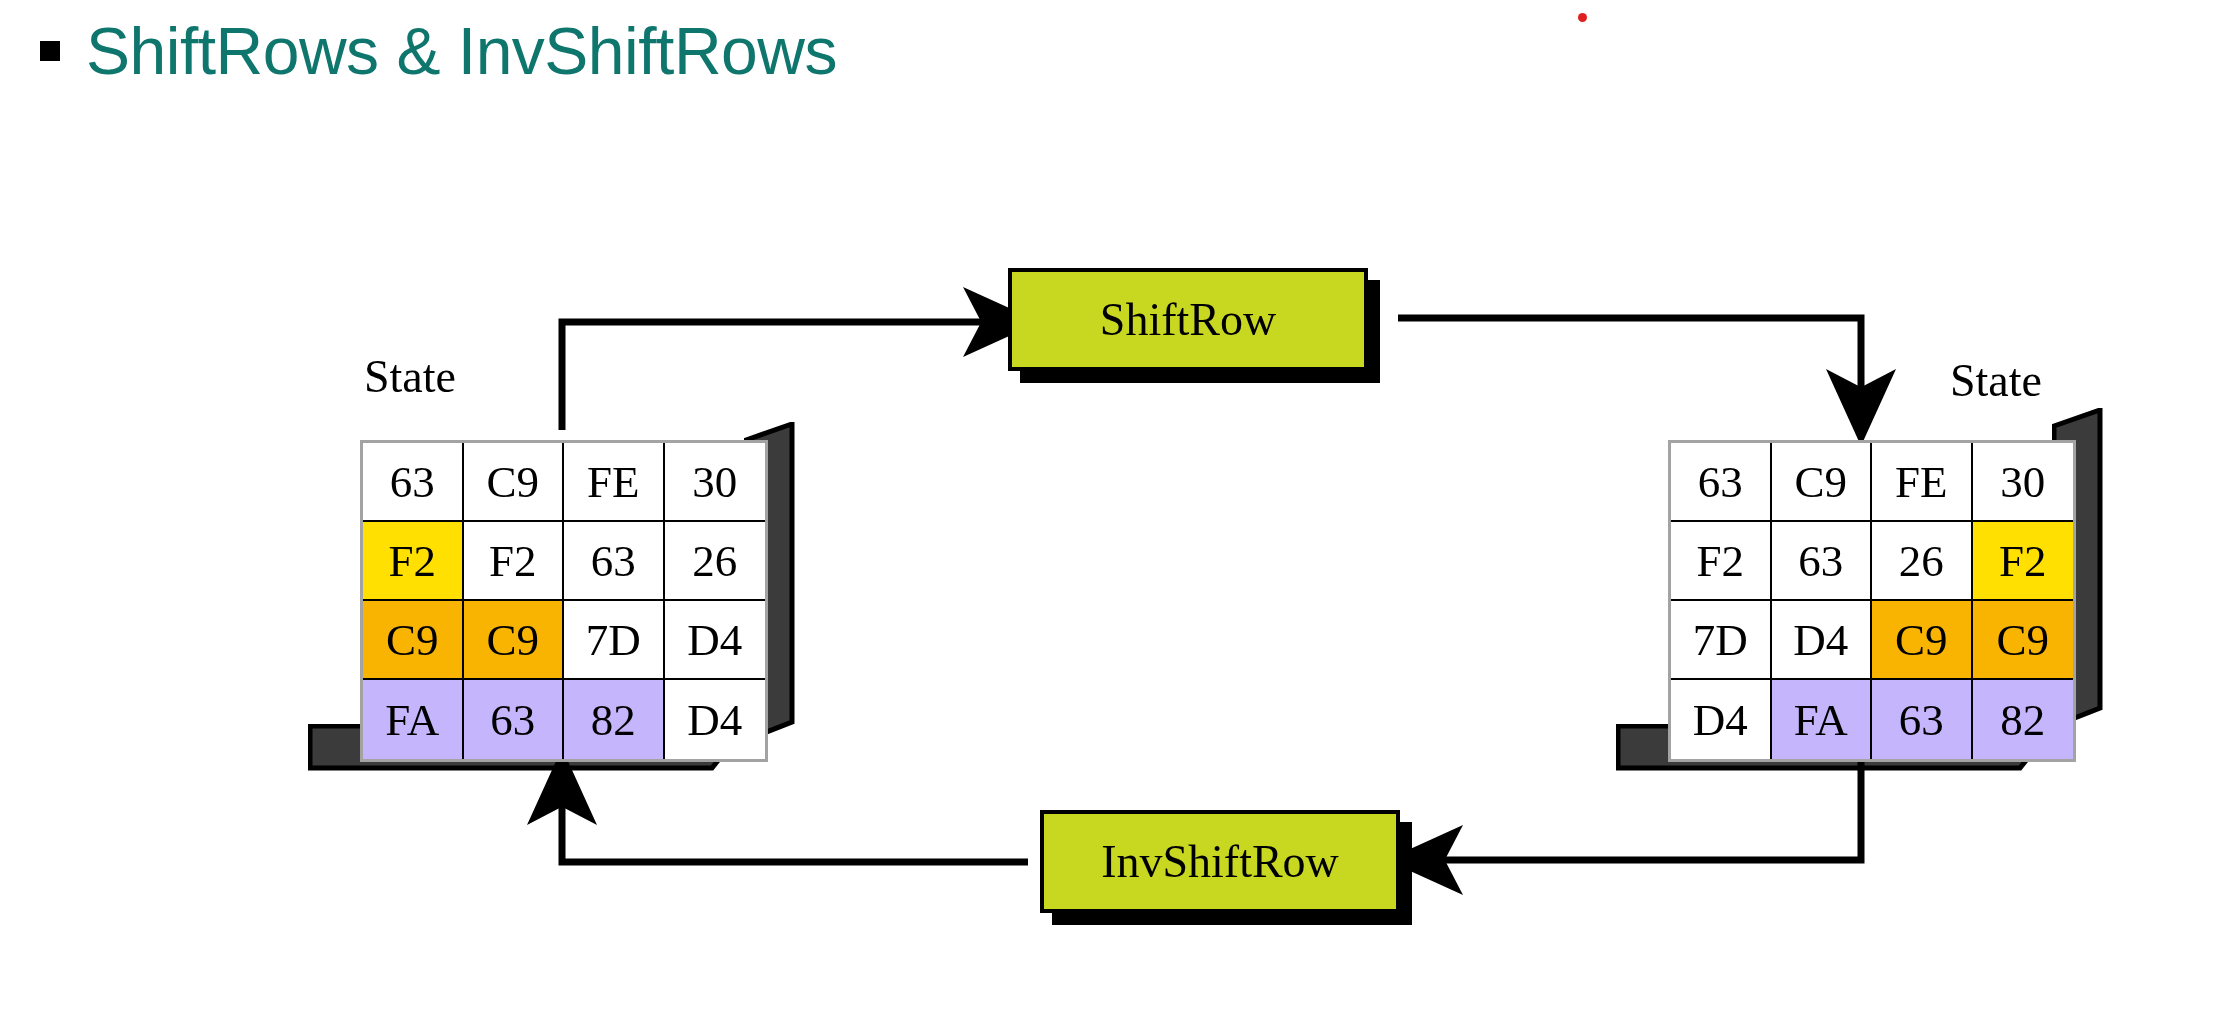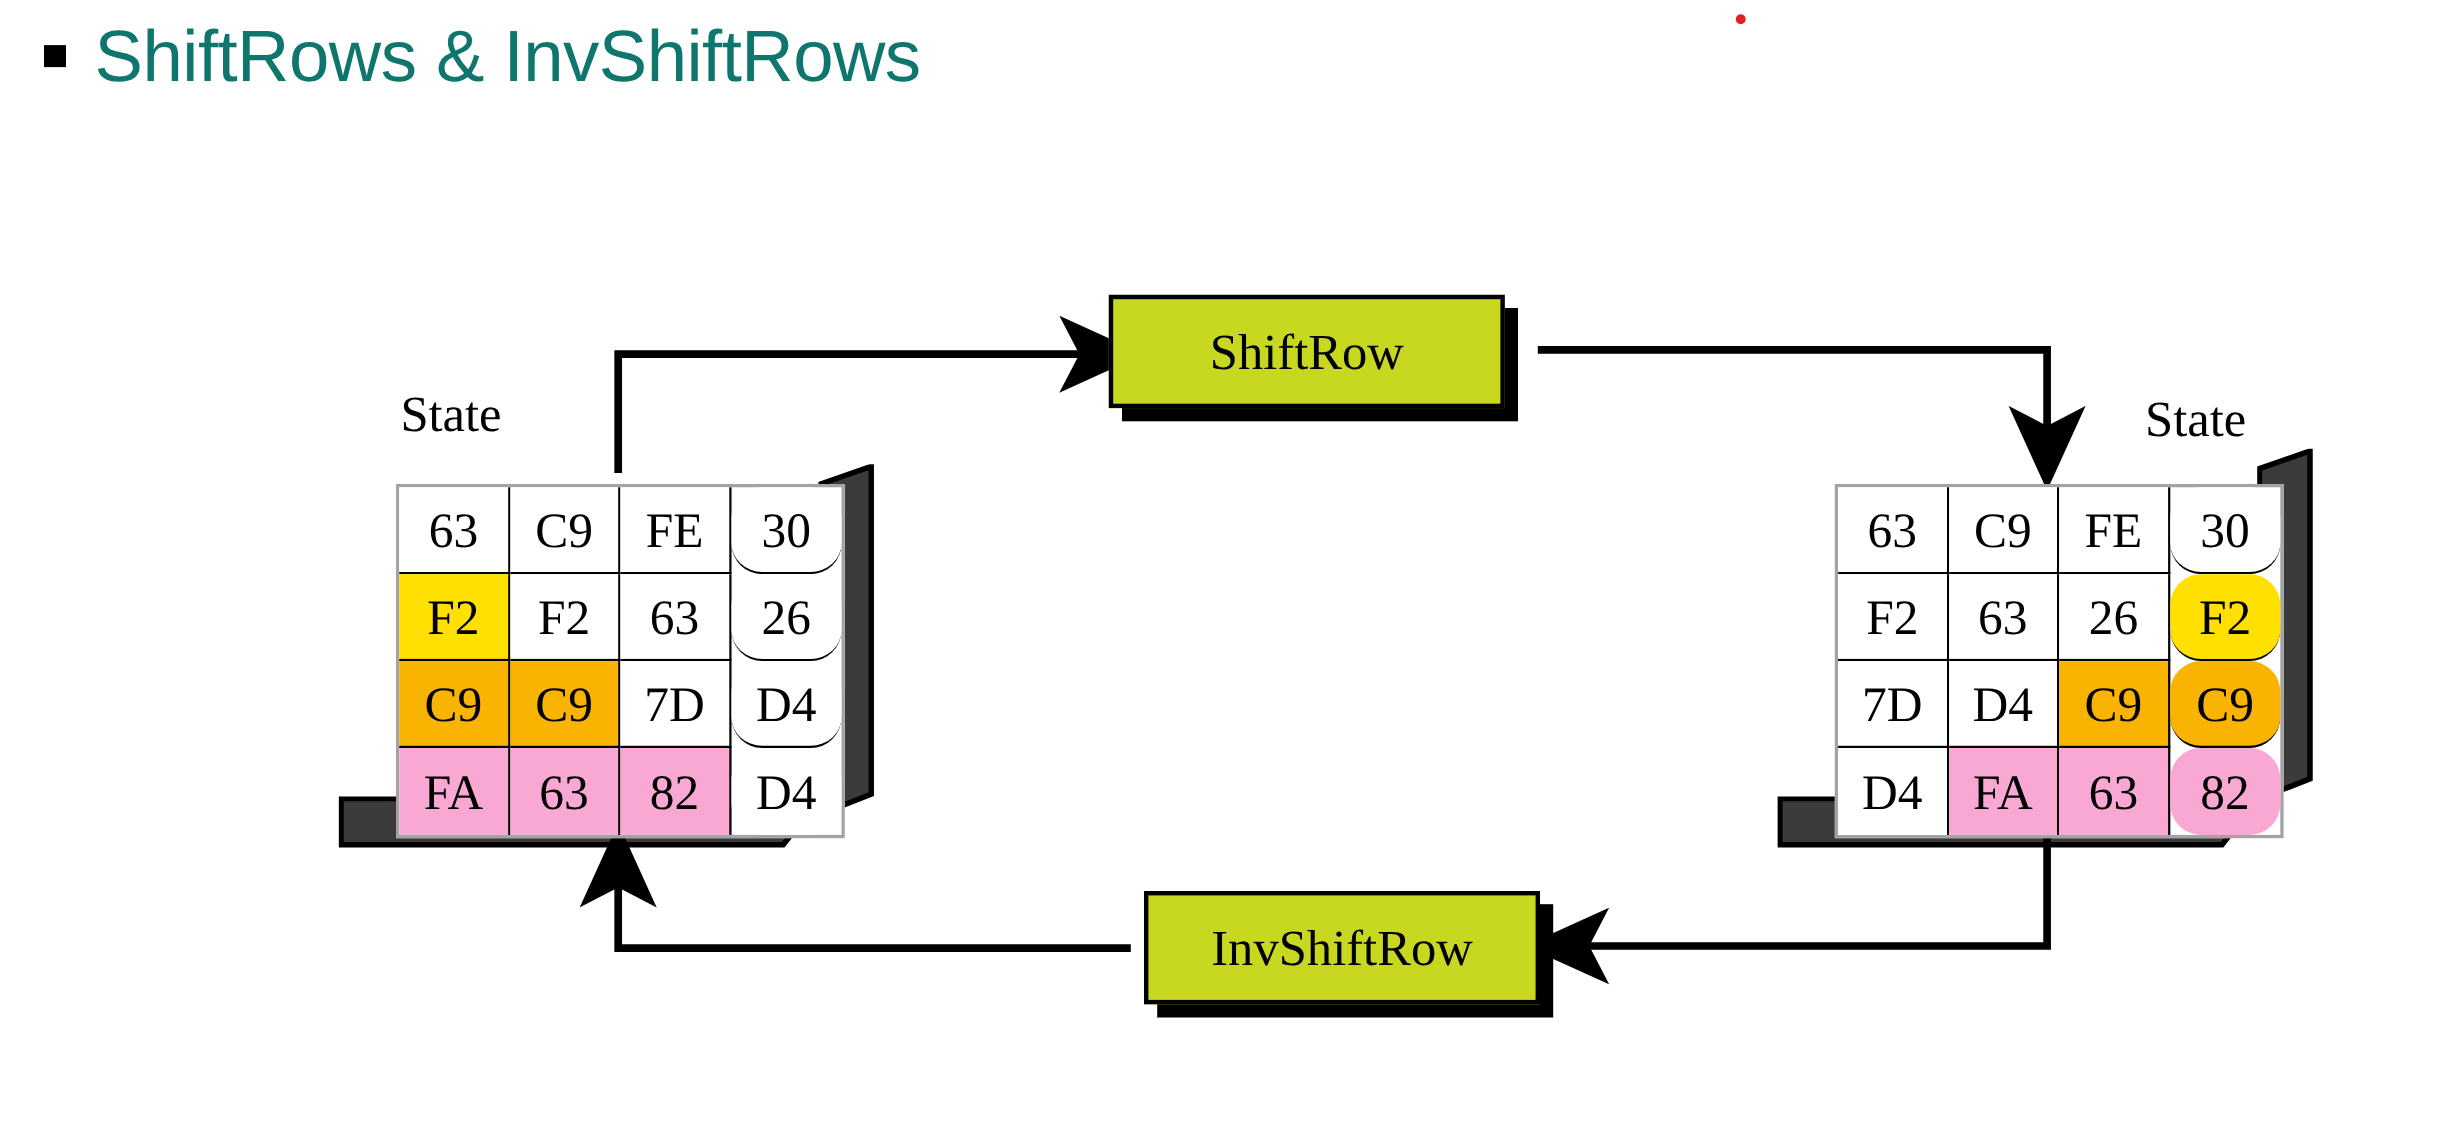--- a/index.html
+++ b/index.html
@@ -20,26 +20,26 @@
   .state-cube{position:absolute;}
   .state-label{position:absolute;font-size:46px;color:#000;white-space:nowrap;}
   .cube-wrap{position:absolute;}
   .cube-side{position:absolute;background:#3b3b3b;border:3px solid #000;}
   .grid{position:absolute;border:3px solid #a3a3a3;background:#fff;
         display:grid;grid-template-columns:repeat(4,1fr);grid-template-rows:repeat(4,1fr);
         box-sizing:border-box;z-index:3;}
   .cell{border-right:2px solid #000;border-bottom:2px solid #000;
         display:flex;align-items:center;justify-content:center;
         font-size:45px;color:#000;box-sizing:border-box;background:#fff;}
-  .cell:nth-child(4n){border-right:none;border-radius:28px;}
+  .cell:nth-child(4n){border-right:none;}
   .cell:nth-child(n+13){border-bottom:none;}
   .c-white{background:#ffffff;}
   .c-yellow{background:#ffe000;}
   .c-orange{background:#f8b400;}
-  .c-gray{background:#f9a8d4;}
+  .c-gray{background:#c4b5fd;}
 
   
   .op-box{position:absolute;z-index:6;}
   .op-shadow{position:absolute;left:12px;top:12px;width:100%;height:100%;background:#000;}
   .op-face{position:absolute;left:0;top:0;width:100%;height:100%;
       background:#c8d820;border:4px solid #000;box-sizing:border-box;
       display:flex;align-items:center;justify-content:center;
       font-size:46px;color:#000;}
 
   

